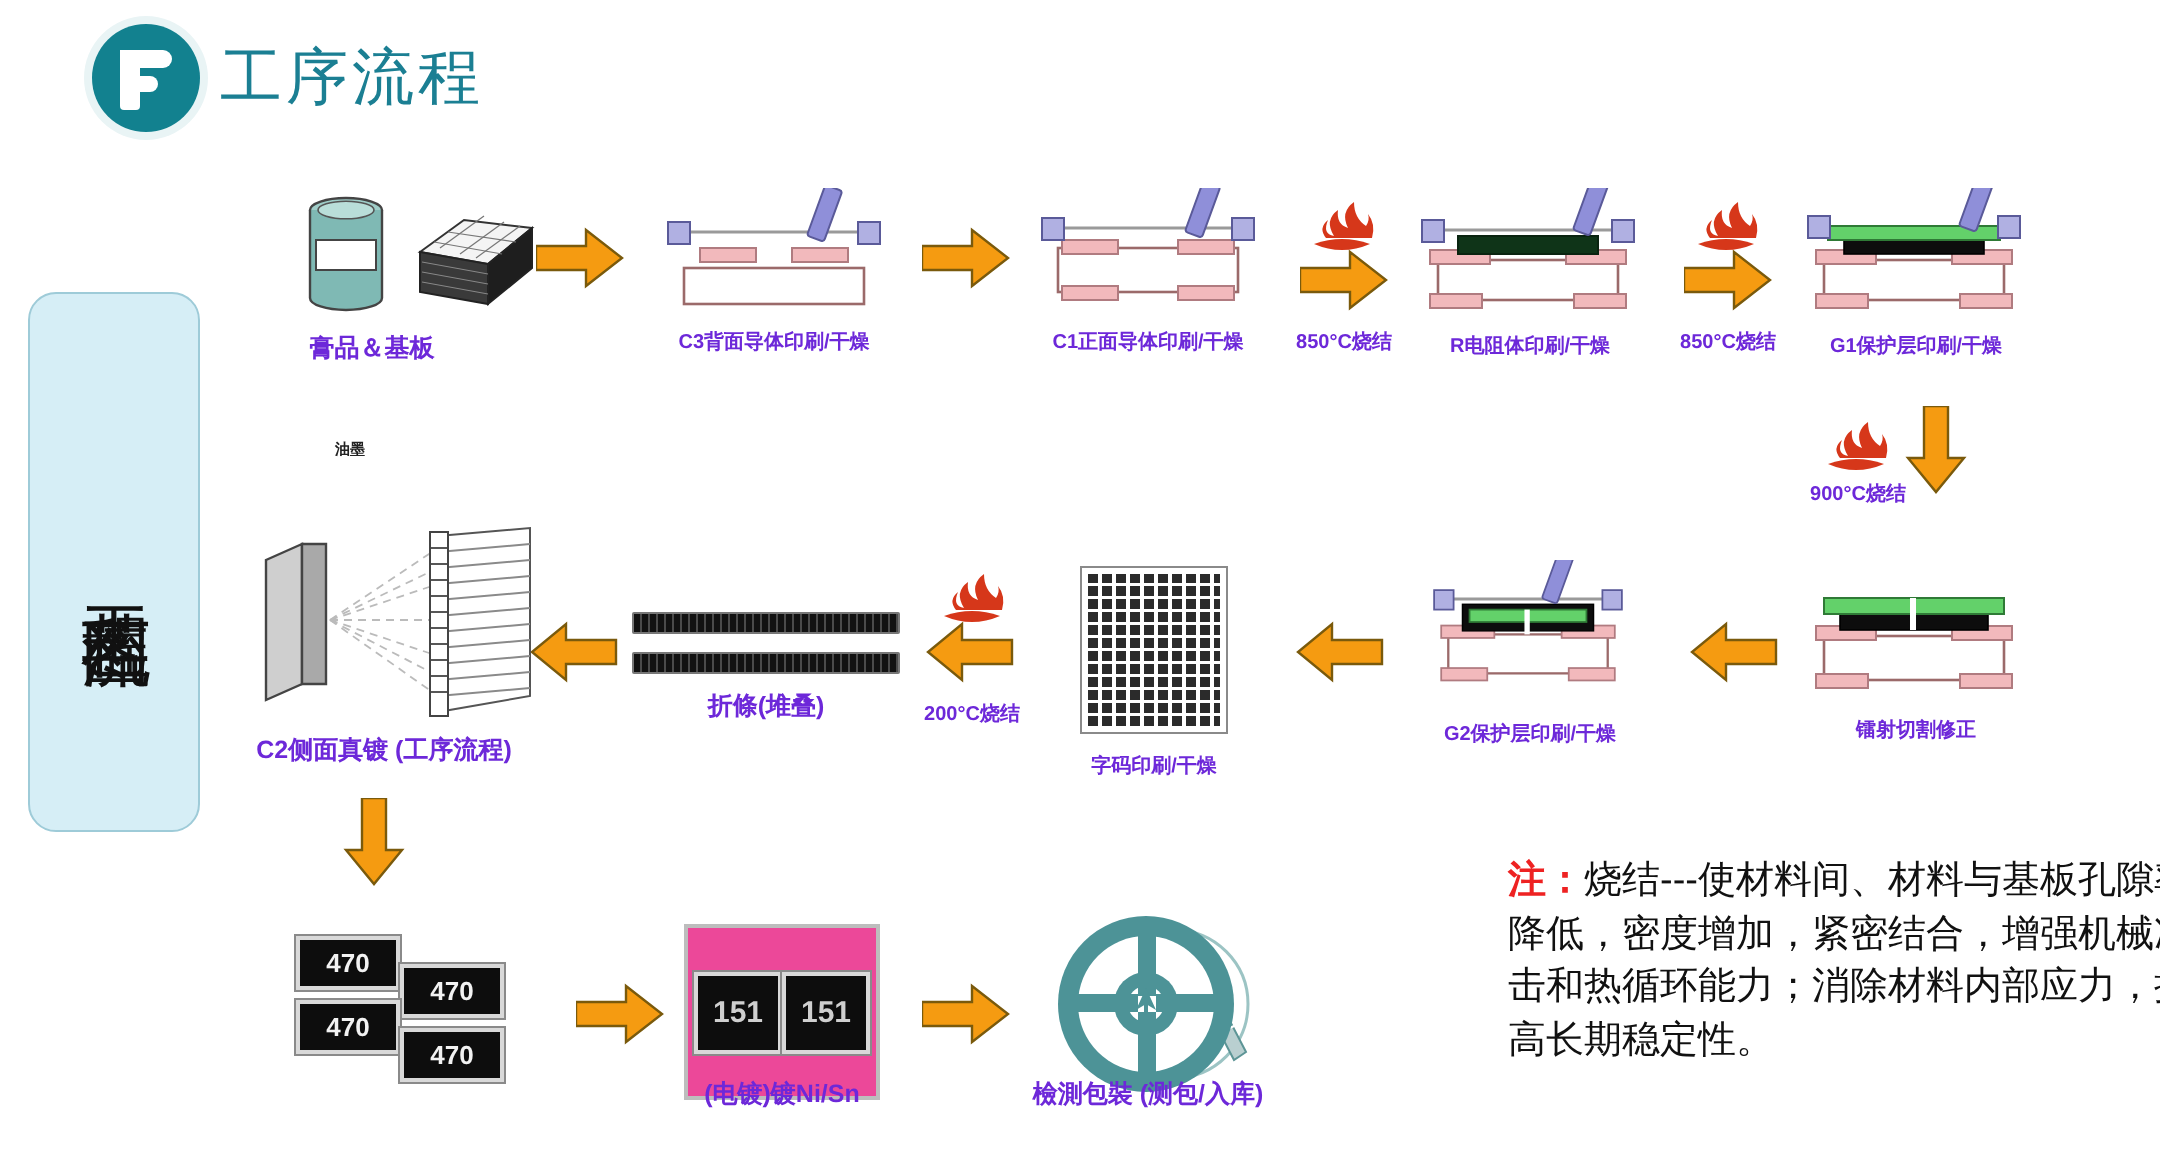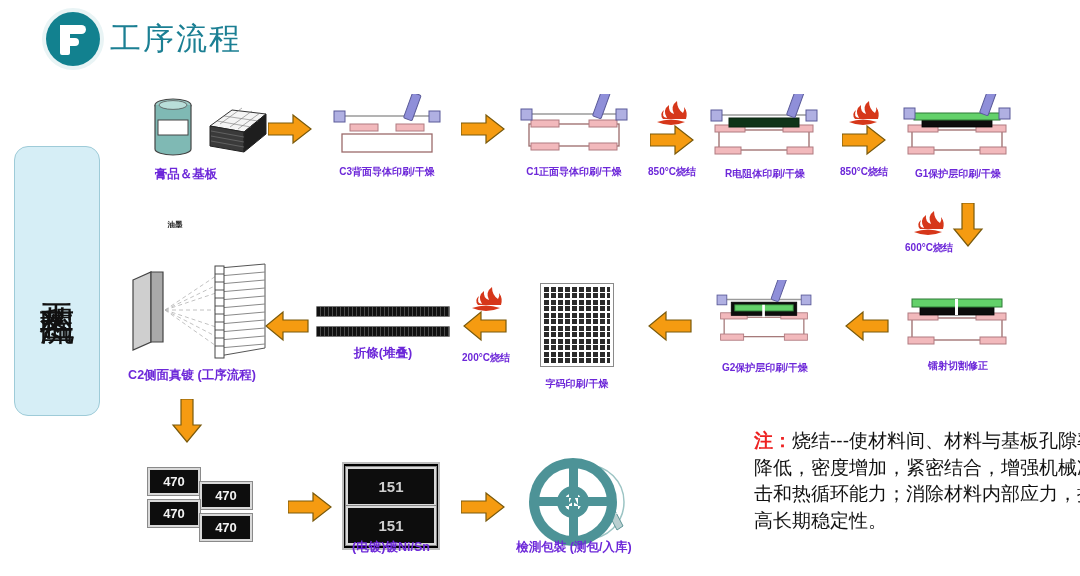--- a/index.html
+++ b/index.html
@@ -90,22 +90,22 @@
   
   .chip{
     background:#0d0d0d;border:2px solid #d9d9d9;outline:1px solid #8a8a8a;
     color:#f2f2f2;font-size:13px;font-weight:bold;text-align:center;
     display:flex;align-items:center;justify-content:center;
     font-family:"Liberation Sans",sans-serif;box-shadow:1px 1px 0 #aaa;
   }
   .chip.small{width:48px;height:23px;font-size:13px;}
   .chip.big{width:86px;height:37px;font-size:15px;color:#cfcfcf;}
   #plated-pair{
-    width:98px;height:88px;border:2px solid #bdbdbd;background:#000000;
-    display:flex;flex-direction:column;align-items:center;justify-content:space-around;
+    width:98px;height:88px;border:2px solid #bdbdbd;background:#ec4899;
+    display:flex;flex-direction:row;align-items:center;justify-content:space-around;
     box-sizing:border-box;padding:3px;
   }
 
   
   #reel{width:104px;height:98px;}
 
   
   #note-block{
     left:722px;top:428px;width:350px;
     font-size:19px;line-height:26.5px;color:#111;
@@ -236,21 +236,21 @@
 </svg>
 <div class="abs cap" style="left:958px;top:167px;">G1保护层印刷/干燥</div>
 
 <svg class="abs flame" style="left:910px;top:207px;" viewBox="0 0 36 32">
   <path d="M10 22 q-4 -5 1 -9 q-3 7 3 8 q-5 -8 2 -13 q-1 7 5 9 q-4 -8 3 -13 q0 8 6 12 q2 -3 1 -6 q4 5 2 12 z" fill="#d6371a"></path>
   <path d="M4 25 q14 -5 28 0 q-14 6 -28 0 z" fill="#d6371a"></path>
 </svg>
 <svg class="abs arrow-d" style="left:952px;top:203px;" viewBox="0 0 32 44">
   <polygon points="10,0 22,0 22,26 30,26 16,43 2,26 10,26" fill="#f59b11" stroke="#7a5a0c" stroke-width="1.2"></polygon>
 </svg>
-<div class="abs cap" style="left:929px;top:241px;">600°C烧结</div>
+<div class="abs cap" style="left:929px;top:241px;">900°C烧结</div>
 
 <svg class="abs diagram" style="left:898px;top:288px;" viewBox="0 0 118 62">
   <rect x="14" y="30" width="90" height="22" fill="#fff" stroke="#9b6a6a" stroke-width="1.3"></rect>
   <rect x="10" y="25" width="30" height="7" fill="#f2b9bc" stroke="#b07b80" stroke-width="1"></rect>
   <rect x="78" y="25" width="30" height="7" fill="#f2b9bc" stroke="#b07b80" stroke-width="1"></rect>
   <rect x="10" y="49" width="26" height="7" fill="#f2b9bc" stroke="#b07b80" stroke-width="1"></rect>
   <rect x="82" y="49" width="26" height="7" fill="#f2b9bc" stroke="#b07b80" stroke-width="1"></rect>
   <rect x="22" y="18" width="74" height="9" fill="#0d0d0d" stroke="#000" stroke-width="0.8"></rect>
   <rect x="14" y="11" width="90" height="8" fill="#63d16a" stroke="#2f7a36" stroke-width="1"></rect>
   <rect x="57" y="11" width="3" height="16" fill="#ffffff"></rect>

